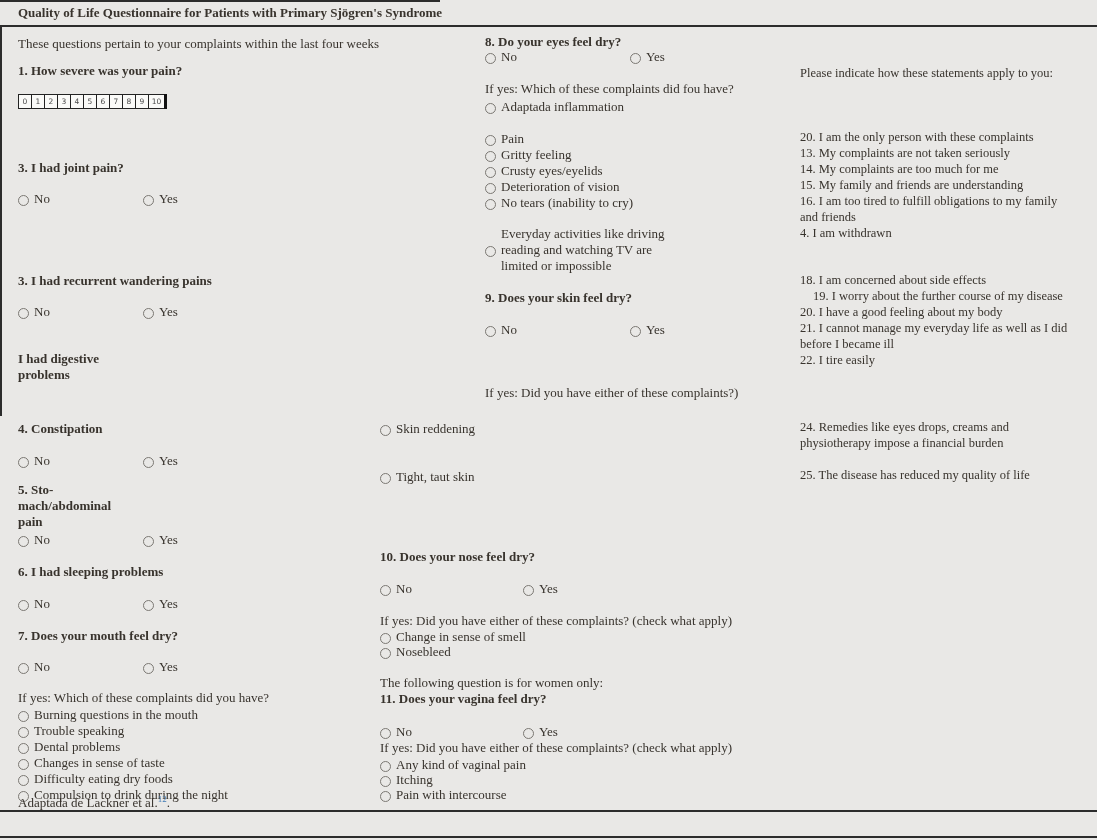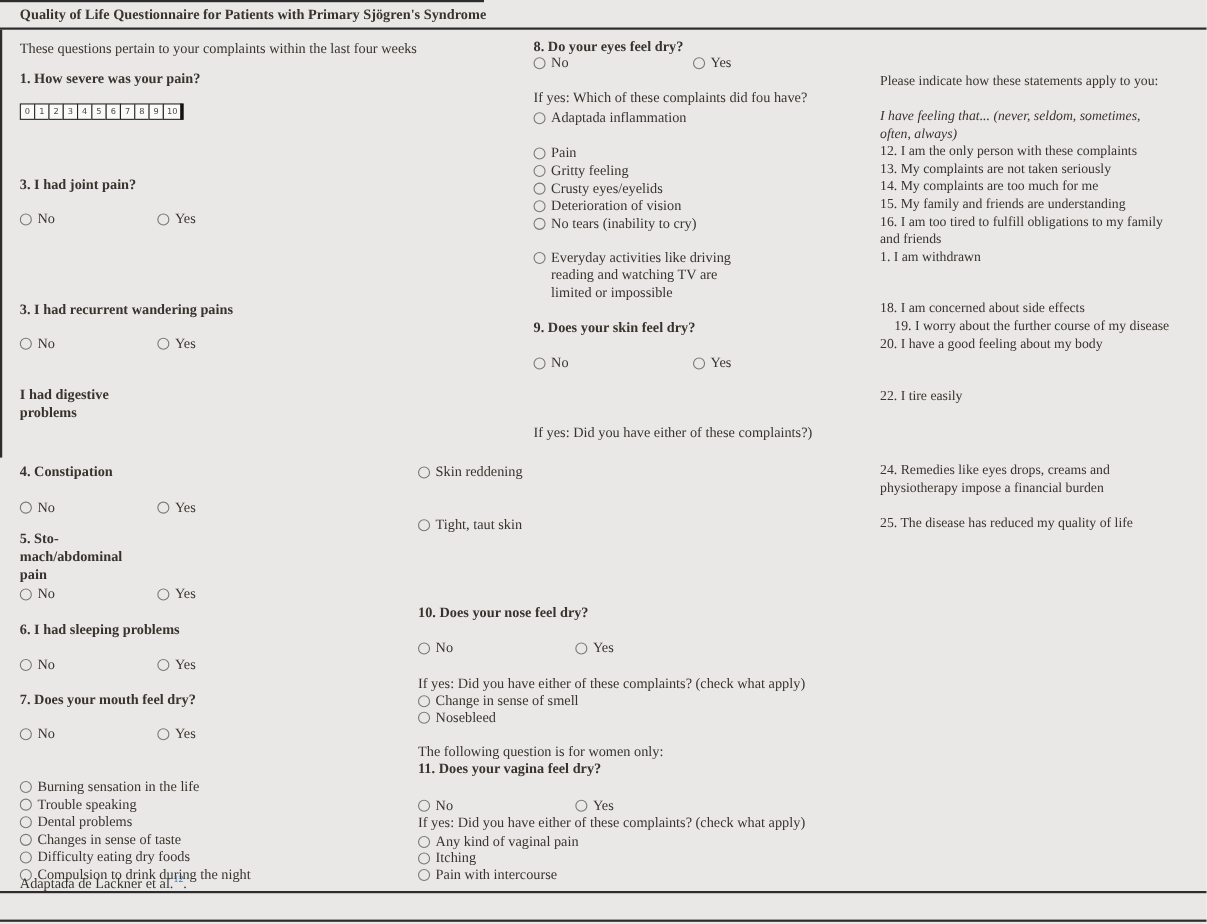--- a/index.html
+++ b/index.html
@@ -10,21 +10,21 @@
     color:#38332d;
     font-family:"Liberation Serif", serif;
     font-size:13px;
     overflow:hidden;
   }
   .abs{position:absolute;}
   .line{white-space:pre;line-height:16px;}
   .b{font-weight:bold;}
   .i{font-style:italic;}
   .rule{background:#2c2c2c;}
-  .opt{display:inline-flex;align-items:flex-start;gap:5px;}
+  .opt{display:inline-flex;align-items:center;gap:5px;}
   .radio{
     flex:0 0 auto;
     display:inline-block;width:9px;height:9px;
     border:1px solid #7b7873;border-radius:50%;
     background:transparent;margin-top:3px;
   }
   .noyes{height:16px;}
   .scale{display:flex;align-items:flex-start;}
   .cell{
     width:12px;height:13px;margin-left:-1px;
@@ -138,23 +138,24 @@
   <div class="abs noyes" style="left:18px;top:659px;width:300px">
     <span class="opt abs" style="left:0">
         <span class="radio"></span>
         <span class="line">No</span>
       </span>
     <span class="opt abs" style="left:125px">
         <span class="radio"></span>
         <span class="line">Yes</span>
       </span>
   </div>
+  <div class="abs line" style="left:18px;top:690px">If yes: Which of these complaints did you have?</div>
   <div class="abs opt" style="left:18px;top:707px">
       <span class="radio"></span>
-      <span class="line">Burning sensation in the life</span>
+      <span class="line">Burning questions in the mouth</span>
     </div>
   <div class="abs opt" style="left:18px;top:723px">
       <span class="radio"></span>
       <span class="line">Trouble speaking</span>
     </div>
   <div class="abs opt" style="left:18px;top:739px">
       <span class="radio"></span>
       <span class="line">Dental problems</span>
     </div>
   <div class="abs opt" style="left:18px;top:755px">
@@ -276,32 +277,32 @@
   <div class="abs opt" style="left:380px;top:772px">
       <span class="radio"></span>
       <span class="line">Itching</span>
     </div>
   <div class="abs opt" style="left:380px;top:787px">
       <span class="radio"></span>
       <span class="line">Pain with intercourse</span>
     </div>
 
   <div class="abs line right12" style="left:800px;top:65px">Please indicate how these statements apply to you:</div>
-  <div class="abs line i right12" style="left:800px;top:97px">I have feeling that... (never, seldom, sometimes,
-often, always)</div>
-  <div class="abs line right12" style="left:800px;top:129px">12. I am the only person with these complaints</div>
+  <div class="abs line right12" style="left:800px;top:129px">20. I am the only person with these complaints</div>
   <div class="abs line right12" style="left:800px;top:145px">13. My complaints are not taken seriously</div>
   <div class="abs line right12" style="left:800px;top:161px">14. My complaints are too much for me</div>
   <div class="abs line right12" style="left:800px;top:177px">15. My family and friends are understanding</div>
   <div class="abs line right12" style="left:800px;top:193px">16. I am too tired to fulfill obligations to my family
 and friends</div>
-  <div class="abs line right12" style="left:800px;top:225px">1. I am withdrawn</div>
+  <div class="abs line right12" style="left:800px;top:225px">4. I am withdrawn</div>
   <div class="abs line right12" style="left:800px;top:272px">18. I am concerned about side effects</div>
   <div class="abs line right12" style="left:813px;top:288px">19. I worry about the further course of my disease</div>
   <div class="abs line right12" style="left:800px;top:304px">20. I have a good feeling about my body</div>
+  <div class="abs line right12" style="left:800px;top:320px">21. I cannot manage my everyday life as well as I did
+before I became ill</div>
   <div class="abs line right12" style="left:800px;top:352px">22. I tire easily</div>
   <div class="abs line right12" style="left:800px;top:419px">24. Remedies like eyes drops, creams and
 physiotherapy impose a financial burden</div>
   <div class="abs line right12" style="left:800px;top:467px">25. The disease has reduced my quality of life</div>
 
   <div class="abs line" style="left:18px;top:795px"><span>Adaptada de Lackner et al.</span><span class="sup">12</span><span>.</span></div>
 
 </div>
 
 </body></html>

